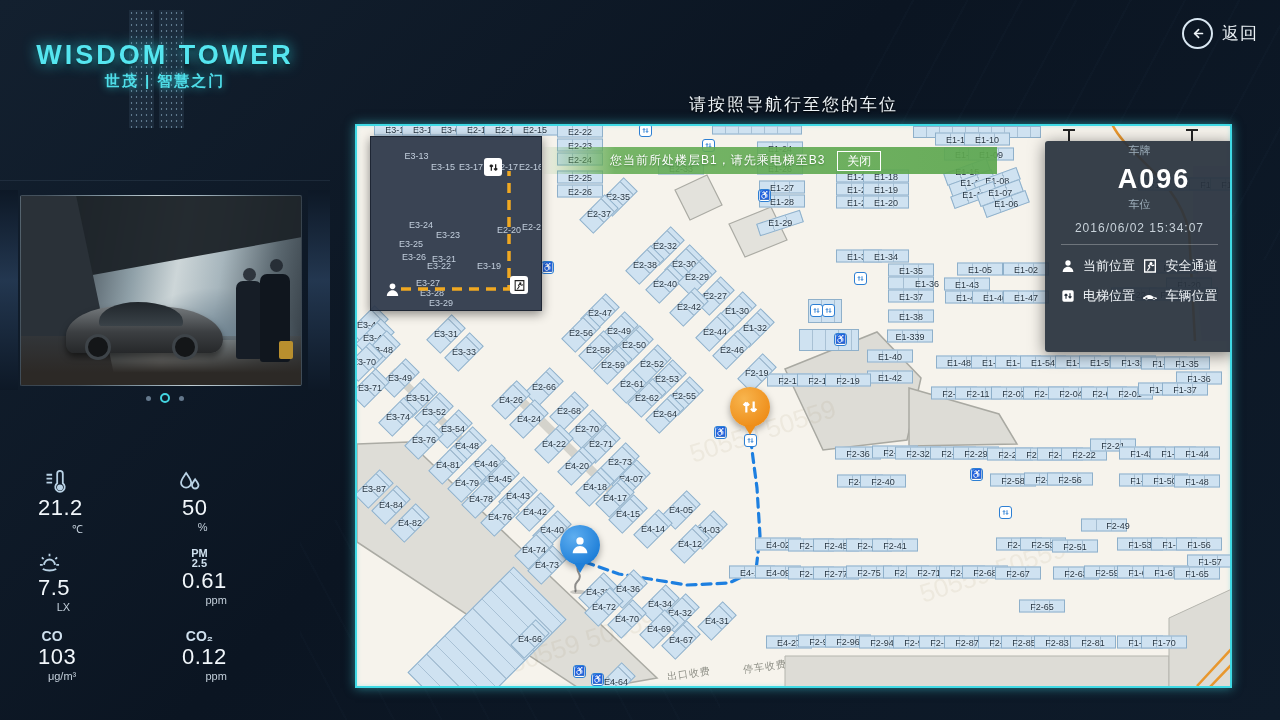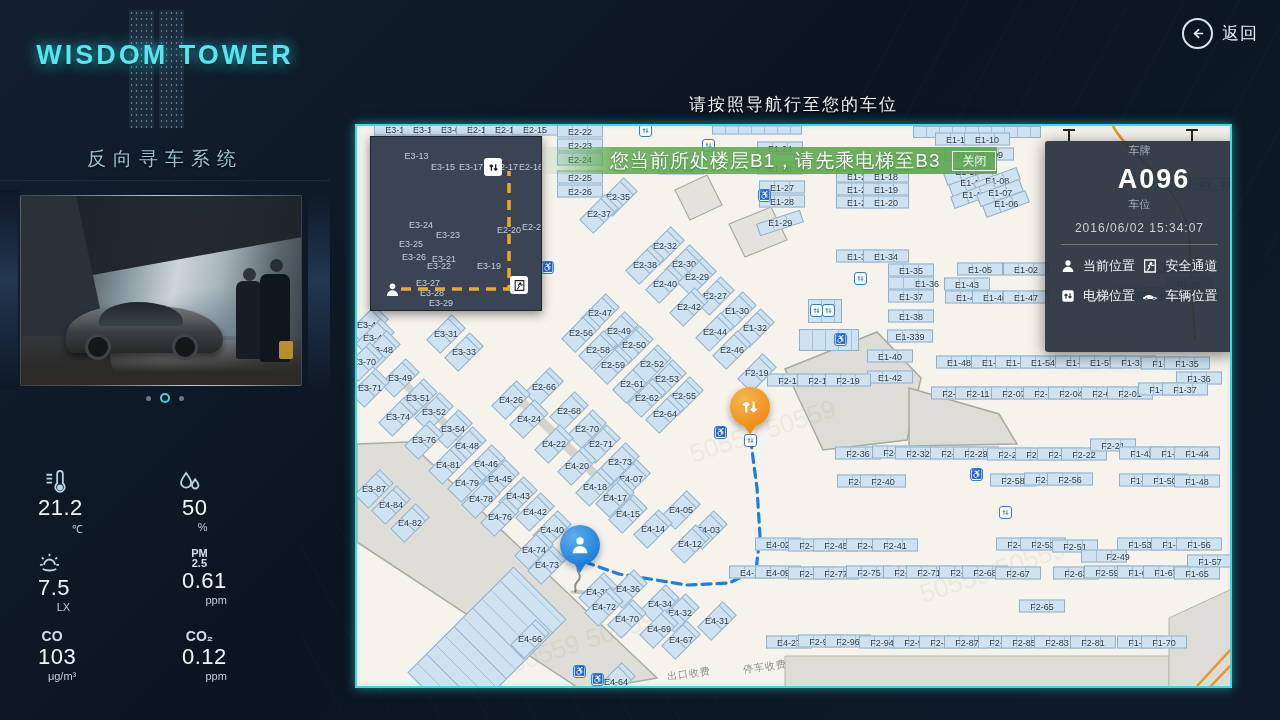--- a/index.html
+++ b/index.html
@@ -104,21 +104,21 @@
   .toll{position:absolute;z-index:3;font-size:10px;color:#8e8f86;transform:rotate(-8deg);letter-spacing:1px;}
   .watermark{position:absolute;z-index:1;font-size:26px;color:rgba(140,110,60,.08);transform:rotate(-18deg);white-space:nowrap;}
   .t-mark{position:absolute;z-index:3;width:12px;height:12px;}
   .t-mark:before{content:"";position:absolute;left:5px;top:0;width:2px;height:12px;background:#222;}
   .t-mark:after{content:"";position:absolute;left:0;top:0;width:12px;height:2px;background:#222;}
 
   
   #banner{position:absolute;left:185px;top:21px;width:455px;height:27px;z-index:10;
     display:flex;align-items:center;
     background:linear-gradient(90deg,rgba(104,176,88,0) 0%,rgba(100,172,84,.88) 16%,rgba(92,166,78,.92) 100%);}
-  #banner .b-text{margin-left:68px;color:#fff;font-size:19px;letter-spacing:1px;text-shadow:0 1px 2px rgba(0,60,0,.4);}
+  #banner .b-text{margin-left:68px;color:#fff;font-size:12px;letter-spacing:1px;text-shadow:0 1px 2px rgba(0,60,0,.4);}
   #banner .b-close{margin-left:12px;border:1px solid #fff;color:#fff;font-size:12px;
     padding:1px 9px;cursor:pointer;background:transparent;line-height:16px;}
 
   
   #minimap{position:absolute;left:13px;top:10px;width:172px;height:175px;z-index:12;
     background:rgba(43,54,72,.93);border:1px solid rgba(18,26,38,.7);
     box-shadow:0 3px 10px rgba(0,0,0,.45);overflow:hidden;}
   .mm-label{position:absolute;font-size:9px;color:#c3cfdd;white-space:nowrap;transform:translate(-50%,-50%);}
   .mm-ico{position:absolute;width:18px;height:18px;border-radius:3px;background:#fff;color:#222;
     display:flex;align-items:center;justify-content:center;z-index:3;}
@@ -155,21 +155,21 @@
 </head>
 <body>
 
 <div id="app">
   <div class="bg-streak tr"></div>
   <div class="bg-streak bl"></div>
 
   <div class="tower-bar" id="bar-l"></div>
   <div class="tower-bar" id="bar-r"></div>
   <div class="logo-title">WISDOM TOWER</div>
-  <div class="system-name">反向寻车系统</div>
+  <div class="logo-sub">世茂 | 智慧之门</div>
   <div class="side-divider"></div>
 
   <div class="pillar" id="pillar-l"></div>
   <div class="pillar" id="pillar-r"></div>
 
   <div class="photo">
     <div class="ph-mtn"></div>
     <div class="ph-ceiling"></div>
     <div class="ph-wall"></div>
     <div class="ph-floor"></div>
@@ -574,21 +574,21 @@
         </div>
         <div class="stall h" style="left: 662px; top: 418px; transform: translate(-50%, -50%) rotate(0deg);">
           <span>F2-54</span>
         </div>
         <div class="stall h" style="left: 686px; top: 418px; transform: translate(-50%, -50%) rotate(0deg);">
           <span>F2-53</span>
         </div>
         <div class="stall h" style="left: 718px; top: 420px; transform: translate(-50%, -50%) rotate(0deg);">
           <span>F2-51</span>
         </div>
-        <div class="stall h" style="left: 747px; top: 430px; transform: translate(-50%, -50%) rotate(0deg); padding-left: 28px;">
+        <div class="stall h" style="left: 747px; top: 399px; transform: translate(-50%, -50%) rotate(0deg); padding-left: 28px;">
           <span>F2-49</span>
         </div>
         <div class="stall h" style="left: 783px; top: 418px; transform: translate(-50%, -50%) rotate(0deg);">
           <span>F1-53</span>
         </div>
         <div class="stall h" style="left: 817px; top: 418px; transform: translate(-50%, -50%) rotate(0deg);">
           <span>F1-55</span>
         </div>
         <div class="stall h" style="left: 842px; top: 418px; transform: translate(-50%, -50%) rotate(0deg);">
           <span>F1-56</span>

